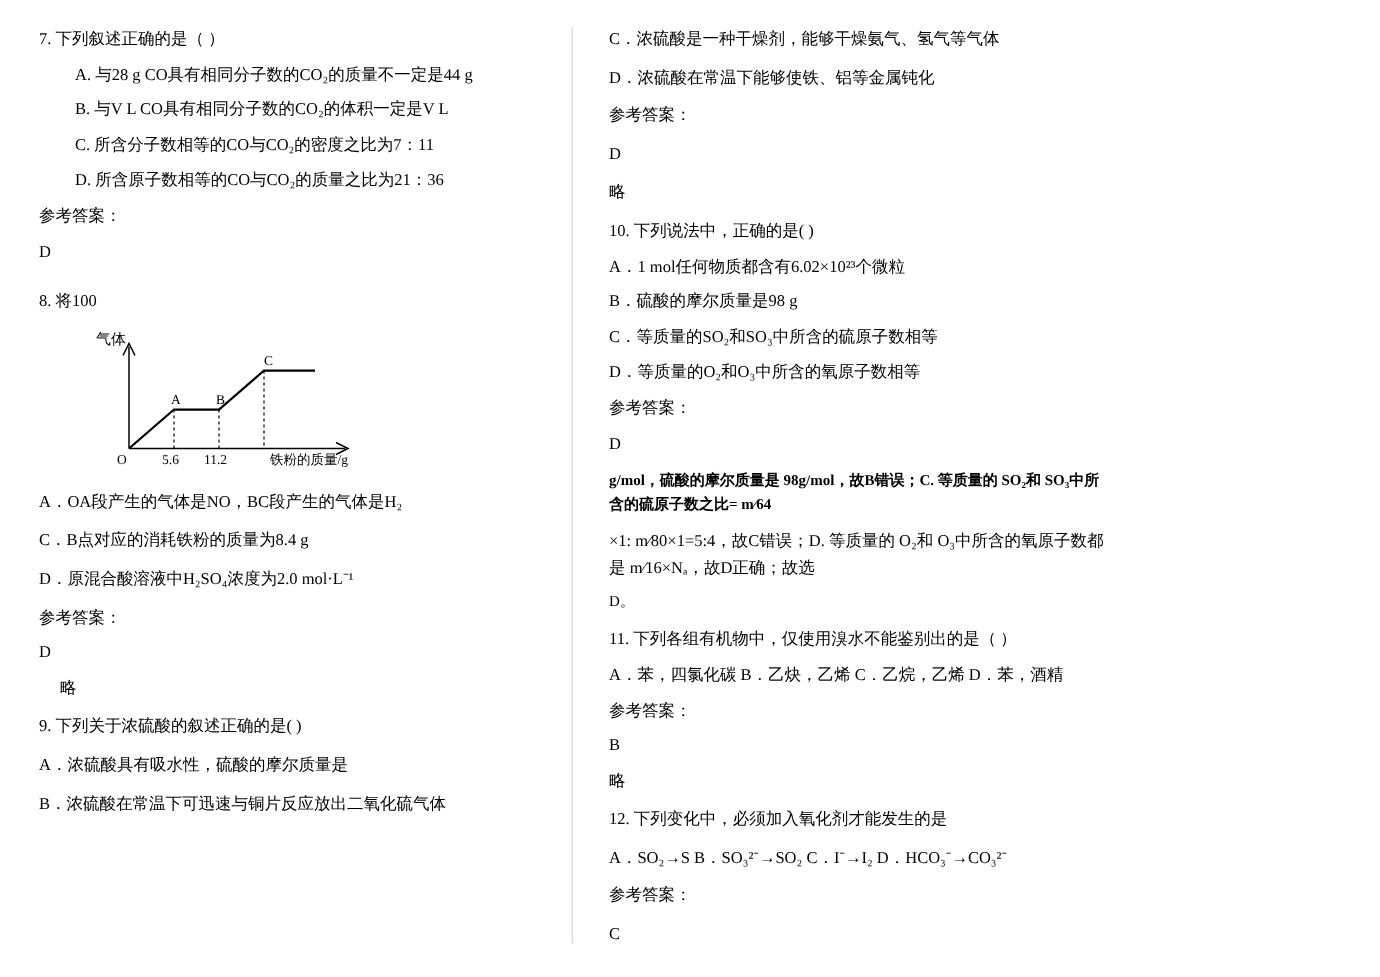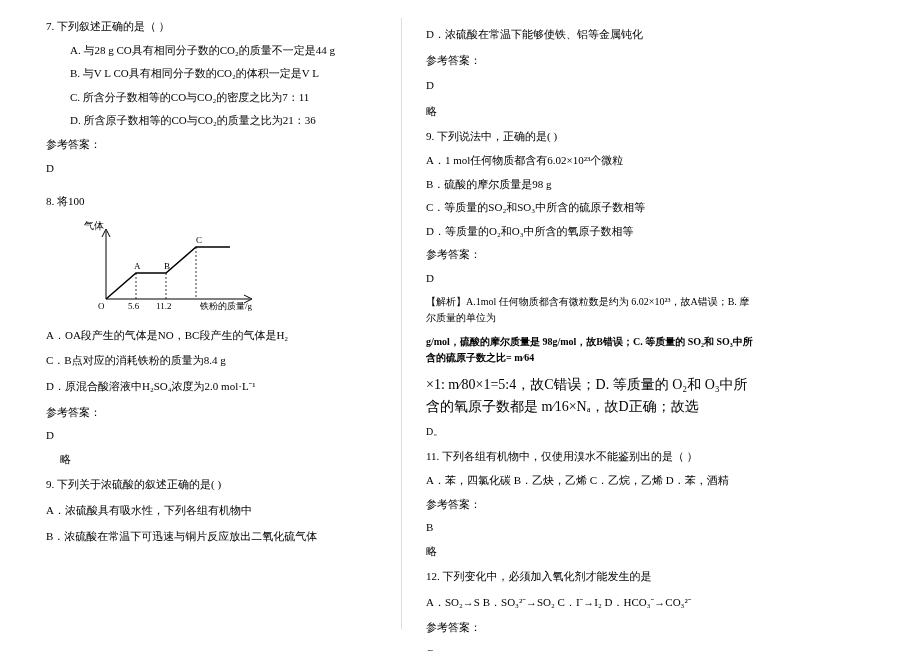--- a/index.html
+++ b/index.html
@@ -9,21 +9,20 @@
     font-family: "SimSun", "宋体", serif;
     font-size: 11px;
     color: #000;
   }
   .page {
     width: 764px;
     height: 651px;
     display: flex;
     padding: 18px 26px 22px 26px;
     box-sizing: border-box;
-    margin-left: 20px;
   }
   .col {
     width: 50%;
     box-sizing: border-box;
   }
   .col-left {
     padding-right: 24px;
     border-right: 1px solid #ddd;
   }
   .col-right {
@@ -86,42 +85,40 @@
     </div>
 
     <p class="line">A．OA段产生的气体是NO，BC段产生的气体是H₂</p>
     <p class="line gap-s">C．B点对应的消耗铁粉的质量为8.4 g</p>
     <p class="line gap-s">D．原混合酸溶液中H₂SO₄浓度为2.0 mol·L⁻¹</p>
     <p class="line bold gap-s">参考答案：</p>
     <p class="line">D</p>
     <p class="line indent-b">略</p>
 
     <p class="line gap-s">9. 下列关于浓硫酸的叙述正确的是(       )</p>
-    <p class="line gap-s">A．浓硫酸具有吸水性，下列各组有机物中</p>
+    <p class="line gap-s">A．浓硫酸具有吸水性，硫酸的摩尔质量是</p>
     <p class="line gap-s">B．浓硫酸在常温下可迅速与铜片反应放出二氧化硫气体</p>
   </div>
 
   <div class="col col-right">
+    <p class="line">C．浓硫酸是一种干燥剂，能够干燥氨气、氢气等气体</p>
     <p class="line gap-s">D．浓硫酸在常温下能够使铁、铝等金属钝化</p>
     <p class="line bold gap-s">参考答案：</p>
     <p class="line gap-s">D</p>
     <p class="line gap-s">略</p>
 
-    <p class="line gap-s">9. 下列说法中，正确的是(       )</p>
+    <p class="line gap-s">10. 下列说法中，正确的是(       )</p>
     <p class="line">A．1 mol任何物质都含有6.02×10²³个微粒</p>
     <p class="line">B．硫酸的摩尔质量是98 g</p>
     <p class="line">C．等质量的SO₂和SO₃中所含的硫原子数相等</p>
     <p class="line">D．等质量的O₂和O₃中所含的氧原子数相等</p>
     <p class="line bold">参考答案：</p>
     <p class="line">D</p>
-    <p class="line" style="font-size:10px;">
-      <span class="bold">【解析】</span><span>A.1mol 任何物质都含有微粒数是约为 6.02×10²³，故A错误；B. 摩尔质量的单位为</span>
-    </p>
     <p class="line gap-s" style="font-size:10px;font-weight:bold;">g/mol，硫酸的摩尔质量是 98g/mol，故B错误；C. 等质量的 SO₂和 SO₃中所含的硫原子数之比= m⁄64</p>
-    <p class="line gap-s" style="font-size:14px;">×1: m⁄80×1=5:4，故C错误；D. 等质量的 O₂和 O₃中所含的氧原子数都是 m⁄16×Nₐ，故D正确；故选</p>
+    <p class="line gap-s" style="font-size:11px;">×1: m⁄80×1=5:4，故C错误；D. 等质量的 O₂和 O₃中所含的氧原子数都是 m⁄16×Nₐ，故D正确；故选</p>
     <p class="line" style="font-size:10px;">D。</p>
 
     <p class="line gap-s">11. 下列各组有机物中，仅使用溴水不能鉴别出的是（   ）</p>
     <p class="line">A．苯，四氯化碳      B．乙炔，乙烯       C．乙烷，乙烯       D．苯，酒精</p>
     <p class="line bold">参考答案：</p>
     <p class="line">B</p>
     <p class="line">略</p>
 
     <p class="line gap-s">12. 下列变化中，必须加入氧化剂才能发生的是</p>
     <p class="line gap-s">A．SO₂→S    B．SO₃²⁻→SO₂    C．I⁻→I₂   D．HCO₃⁻→CO₃²⁻</p>

